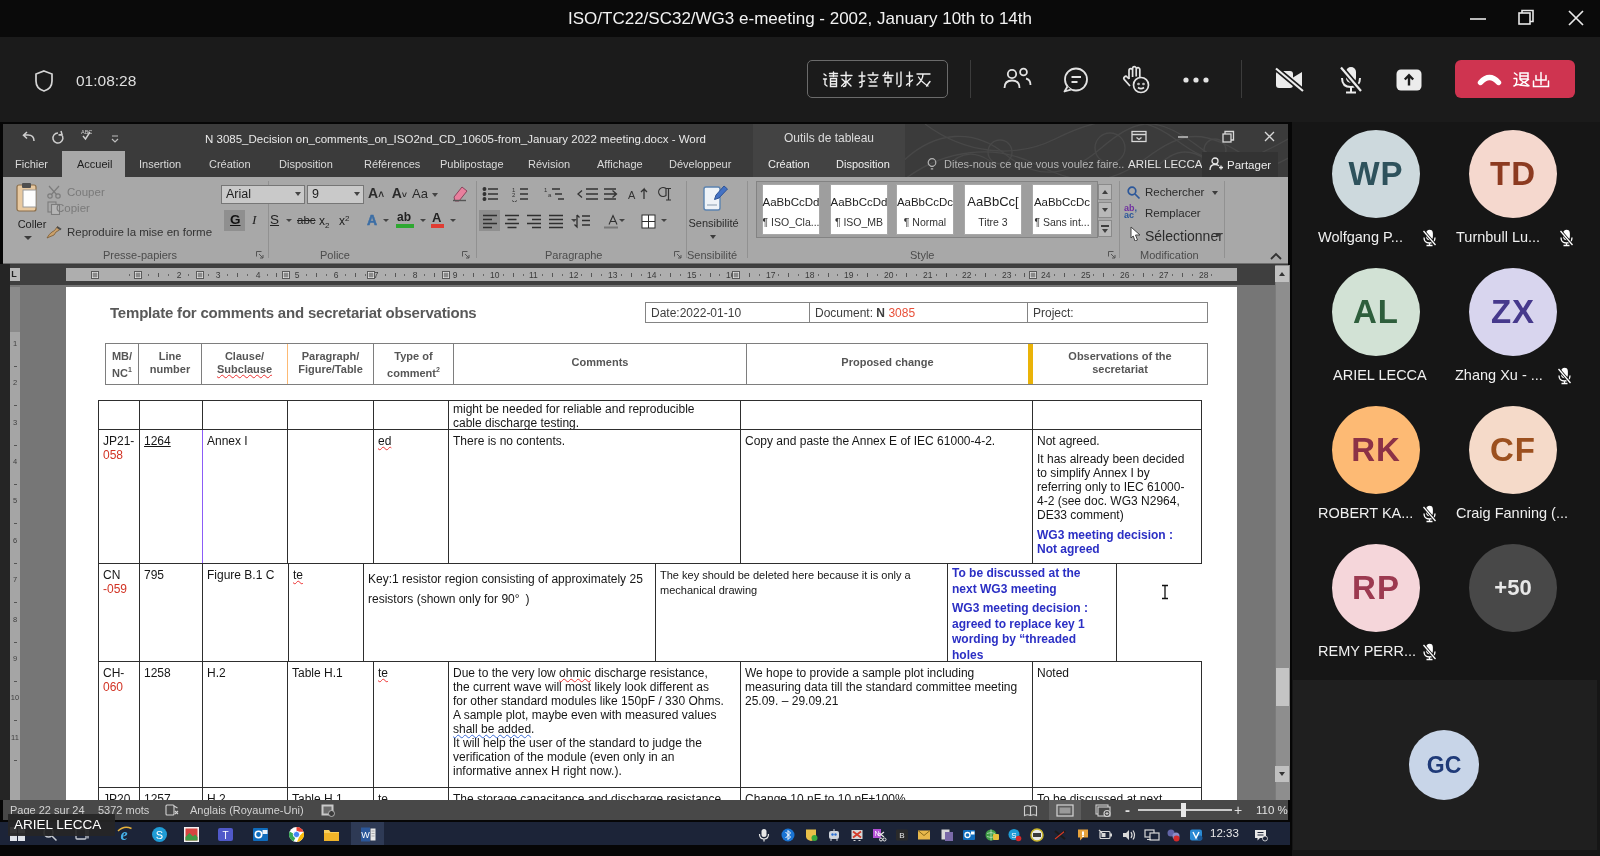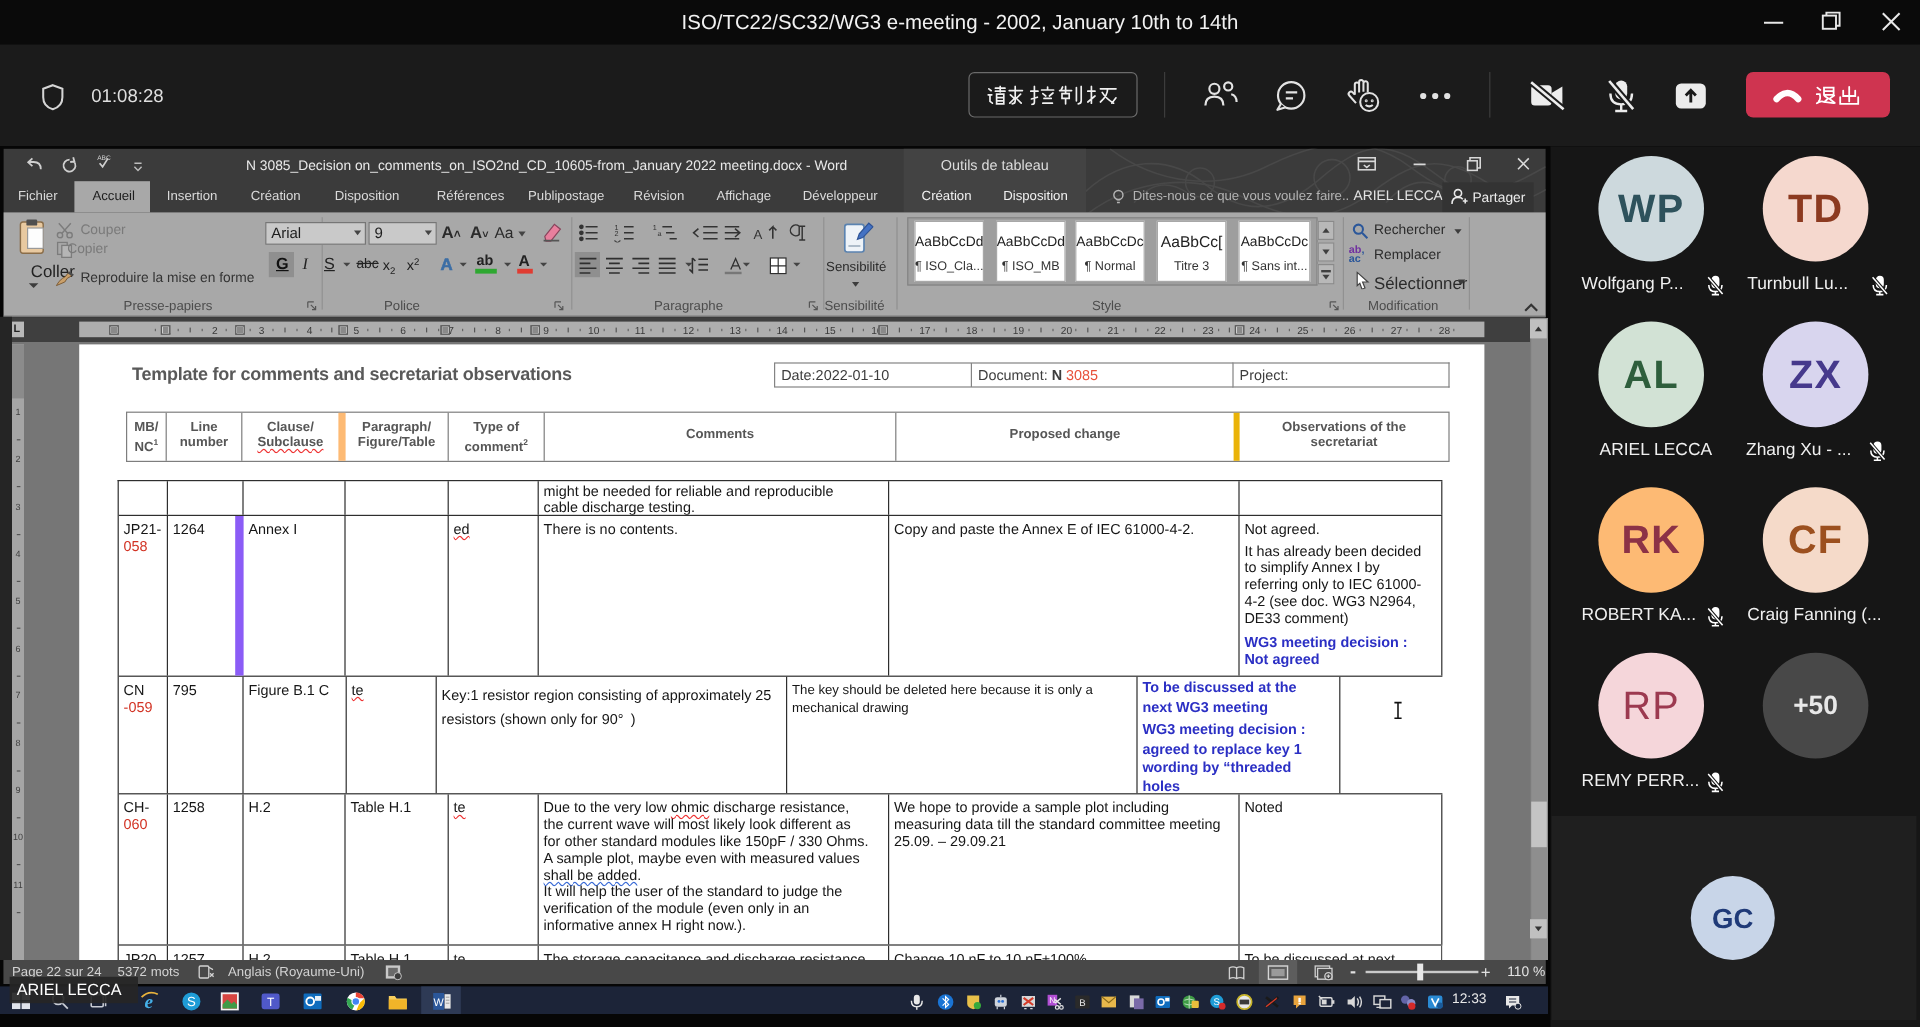--- a/index.html
+++ b/index.html
@@ -194,21 +194,21 @@
 </svg>
 <div class="ab tt" style="left:1227px;top:159px;font-size:11.5px;color:#ececec">Partager</div>
 
 <div class="ab" id="ribbon" style="left:3px;top:177px;width:1285px;height:87px;background:#a8a8a8;border-bottom:1px solid #6f6f6f"></div>
 
 <svg class="ab" style="left:14px;top:182px" width="28" height="32" viewBox="0 0 28 32">
   <rect x="3" y="3" width="19" height="26" rx="2" fill="#e8c9a0" stroke="#8a6d49" stroke-width="1.2"></rect>
   <rect x="8" y="1" width="9" height="5" rx="1" fill="#4f4f4f"></rect>
   <rect x="9" y="8" width="13" height="17" fill="#fdfdfd" stroke="#9a9a9a" stroke-width="1"></rect>
 </svg>
-<div class="ab tt" style="left:16px;top:218px;width:56px;text-align:center;font-size:14px;color:#222">Coller</div>
+<div class="ab tt" style="left:4px;top:218px;width:56px;text-align:center;font-size:11px;color:#222">Coller</div>
 <div class="ab" style="left:24px;top:236px;width:0;height:0;border-left:4px solid transparent;border-right:4px solid transparent;border-top:4.5px solid #3c3c3c"></div>
 <svg class="ab" style="left:46px;top:185px" width="16" height="14" viewBox="0 0 16 14">
       <g stroke="#7c7c7c" stroke-width="1.2" fill="none">
         <circle cx="4" cy="11" r="2.2"></circle>
         <circle cx="12" cy="11" r="2.2"></circle>
         <path d="M5.5 9.5 L13 1 M10.5 9.5 L3 1"></path>
       </g>
     </svg>
 <div class="ab tt" style="left:67px;top:186px;font-size:11.5px;color:#7a7a7a">Couper</div>
 <svg class="ab" style="left:46px;top:201px" width="16" height="14" viewBox="0 0 16 14">
@@ -383,42 +383,42 @@
 <div class="ab" style="left:1279px;top:772px;width:0;height:0;border-left:3.5px solid transparent;border-right:3.5px solid transparent;border-top:4.5px solid #333"></div>
 
 <div class="ab tt" style="left:110px;top:304px;font-size:15px;font-weight:bold;color:#595959;letter-spacing:-0.2px">Template for comments and secretariat observations</div>
 <div class="ab" style="left:645px;top:302px;width:165px;height:21px;border:1px solid #848484;font-size:12px;color:#3d3d3d;padding:3px 0 0 5px">Date:2022-01-10</div>
 <div class="ab" style="left:810px;top:302px;width:218px;height:21px;border:1px solid #848484;border-left:none;font-size:12px;color:#3d3d3d;padding:3px 0 0 5px">Document: <b>N</b> <span style="color:#e8503a">3085</span></div>
 <div class="ab" style="left:1028px;top:302px;width:180px;height:21px;border:1px solid #848484;border-left:none;font-size:12px;color:#3d3d3d;padding:3px 0 0 5px">Project:</div>
 
 <div class="ab" id="htable" style="left:105px;top:343px;width:1103px;height:42px;border:1px solid #7e7e7e;display:flex;font-size:11px;font-weight:bold;color:#565656;text-align:center;line-height:13px">
   <div style="width:33px;border-right:1px solid #7e7e7e;padding-top:6px">MB/<br>NC<sup style="font-size:7px">1</sup></div>
   <div style="width:63px;border-right:1px solid #7e7e7e;padding-top:6px">Line<br>number</div>
-  <div style="width:86px;border-right:6px solid #fdba74;padding-top:6px">Clause/<br><span style="text-decoration:underline wavy #e33 1px">Subclause</span></div>
+  <div style="width:86px;border-right:1px solid #fdba74;padding-top:6px">Clause/<br><span style="text-decoration:underline wavy #e33 1px">Subclause</span></div>
   <div style="width:86px;border-right:1px solid #7e7e7e;padding-top:6px">Paragraph/<br>Figure/Table</div>
   <div style="width:80px;border-right:1px solid #7e7e7e;padding-top:6px">Type of<br>comment<sup style="font-size:7px">2</sup></div>
   <div style="width:293px;border-right:1px solid #7e7e7e;padding-top:12px">Comments</div>
   <div style="width:286px;border-right:5px solid #eab308;padding-top:12px">Proposed change</div>
   <div style="flex:1;padding-top:6px">Observations of the<br>secretariat</div>
 </div>
 
 <div class="ab" id="btable" style="left:98px;top:400px;width:1104px;border-left:1px solid #2e2e2e;border-top:1px solid #2e2e2e;font-size:12px;color:#161616;line-height:14px">
       <div style="display:flex;height:29px;border-bottom:1px solid #2e2e2e;">
         <div style="width:41px;border-right:1px solid #2e2e2e;padding:4px 3px 2px 4px;overflow:hidden;"></div>
         <div style="width:63px;border-right:1px solid #2e2e2e;padding:4px 3px 2px 4px;overflow:hidden;"></div>
         <div style="width:85px;border-right:1px solid #2e2e2e;padding:4px 3px 2px 4px;overflow:hidden;"></div>
         <div style="width:86px;border-right:1px solid #2e2e2e;padding:4px 3px 2px 4px;overflow:hidden;"></div>
         <div style="width:75px;border-right:1px solid #2e2e2e;padding:4px 3px 2px 4px;overflow:hidden;"></div>
         <div style="width:292px;border-right:1px solid #2e2e2e;padding:4px 3px 2px 4px;overflow:hidden;padding-top:1px">might be needed for reliable and reproducible<br>cable discharge testing.</div>
         <div style="width:292px;border-right:1px solid #2e2e2e;padding:4px 3px 2px 4px;overflow:hidden;"></div>
         <div style="width:169px;border-right:1px solid #2e2e2e;padding:4px 3px 2px 4px;overflow:hidden;"></div>
       </div>
       <div style="display:flex;height:134px;border-bottom:1px solid #2e2e2e;">
         <div style="width:41px;border-right:1px solid #2e2e2e;padding:4px 3px 2px 4px;overflow:hidden;">JP21-<br><span style="color:#d23324">058</span></div>
-        <div style="width:63px;border-right:7px solid #8b5cf6;padding:4px 3px 2px 4px;overflow:hidden;">1264</div>
+        <div style="width:63px;border-right:1px solid #8b5cf6;padding:4px 3px 2px 4px;overflow:hidden;text-decoration:underline;">1264</div>
         <div style="width:85px;border-right:1px solid #2e2e2e;padding:4px 3px 2px 4px;overflow:hidden;">Annex I</div>
         <div style="width:86px;border-right:1px solid #2e2e2e;padding:4px 3px 2px 4px;overflow:hidden;"></div>
         <div style="width:75px;border-right:1px solid #2e2e2e;padding:4px 3px 2px 4px;overflow:hidden;"><span style="text-decoration:underline wavy #e33 1px">ed</span></div>
         <div style="width:292px;border-right:1px solid #2e2e2e;padding:4px 3px 2px 4px;overflow:hidden;">There is no contents.</div>
         <div style="width:292px;border-right:1px solid #2e2e2e;padding:4px 3px 2px 4px;overflow:hidden;">Copy and paste the Annex E of IEC 61000-4-2.</div>
         <div style="width:169px;border-right:1px solid #2e2e2e;padding:4px 3px 2px 4px;overflow:hidden;">
           <div>Not agreed.</div>
           <div style="margin-top:4px">It has already been decided<br>to simplify Annex I by<br>referring only to IEC 61000-<br>4-2 (see doc. WG3 N2964,<br>DE33 comment)</div>
           <div style="margin-top:6px;color:#2b2fc4;font-weight:bold">WG3 meeting decision :<br>Not agreed</div>
         </div>
@@ -809,21 +809,21 @@
       <circle cx="12" cy="10.5" r="2.5" fill="#1c2438" stroke="#e8e8e8" stroke-width=".8"></circle>
     </svg>
 <div class="ab" style="left:8px;top:814px;width:107px;height:22px;background:rgba(38,38,38,.92)"></div>
 <div class="ab tt" style="left:14px;top:817px;font-size:13.5px;color:#fff">ARIEL LECCA</div>
 <div class="ab" style="left:1332px;top:130px;width:88px;height:88px;border-radius:50%;background:#cdd9dd;display:flex;align-items:center;justify-content:center;font-size:33px;font-weight:bold;color:#2e525c;letter-spacing:1px">WP</div>
 <div class="ab" style="left:1469px;top:130px;width:88px;height:88px;border-radius:50%;background:#f5d8ce;display:flex;align-items:center;justify-content:center;font-size:33px;font-weight:bold;color:#8c3a20;letter-spacing:1px">TD</div>
 <div class="ab" style="left:1332px;top:268px;width:88px;height:88px;border-radius:50%;background:#d2e2d5;display:flex;align-items:center;justify-content:center;font-size:33px;font-weight:bold;color:#2e5e3c;letter-spacing:1px">AL</div>
 <div class="ab" style="left:1469px;top:268px;width:88px;height:88px;border-radius:50%;background:#d8d5ee;display:flex;align-items:center;justify-content:center;font-size:33px;font-weight:bold;color:#46398c;letter-spacing:1px">ZX</div>
 <div class="ab" style="left:1332px;top:406px;width:88px;height:88px;border-radius:50%;background:#fdba74;display:flex;align-items:center;justify-content:center;font-size:33px;font-weight:bold;color:#8c3246;letter-spacing:1px">RK</div>
 <div class="ab" style="left:1469px;top:406px;width:88px;height:88px;border-radius:50%;background:#f5dac9;display:flex;align-items:center;justify-content:center;font-size:33px;font-weight:bold;color:#9c501f;letter-spacing:1px">CF</div>
-<div class="ab" style="left:1332px;top:544px;width:88px;height:88px;border-radius:50%;background:#f5d6da;display:flex;align-items:center;justify-content:center;font-size:33px;font-weight:normal;color:#9c3a50;letter-spacing:1px">RP</div>
+<div class="ab" style="left:1332px;top:544px;width:88px;height:88px;border-radius:50%;background:#f5d6da;display:flex;align-items:center;justify-content:center;font-size:33px;font-weight:bold;color:#9c3a50;letter-spacing:1px">RP</div>
 <div class="ab" style="left:1469px;top:544px;width:88px;height:88px;border-radius:50%;background:#484848;display:flex;align-items:center;justify-content:center;font-size:22px;font-weight:600;color:#e8e8e8;letter-spacing:0px">+50</div>
 <div class="ab tt" style="left:1318px;top:229px;font-size:14.5px;color:#f0f0f0">Wolfgang P...</div>
     <svg class="ab" style="left:1421px;top:229px" width="17" height="18" viewBox="0 0 17 18">
       <g stroke="#fff" stroke-width="1.3" fill="none">
         <rect x="5.8" y="1.5" width="5.4" height="9" rx="2.7" fill="#fff"></rect>
         <path d="M3 8.5 q0 5.5 5.5 5.5 q5.5 0 5.5-5.5 M8.5 14 v2.5 M5.5 16.5 h6"></path>
         <line x1="2.5" y1="2" x2="14.5" y2="16" stroke="#161616" stroke-width="3"></line>
         <line x1="2.5" y1="2" x2="14.5" y2="16"></line>
       </g>
     </svg>

